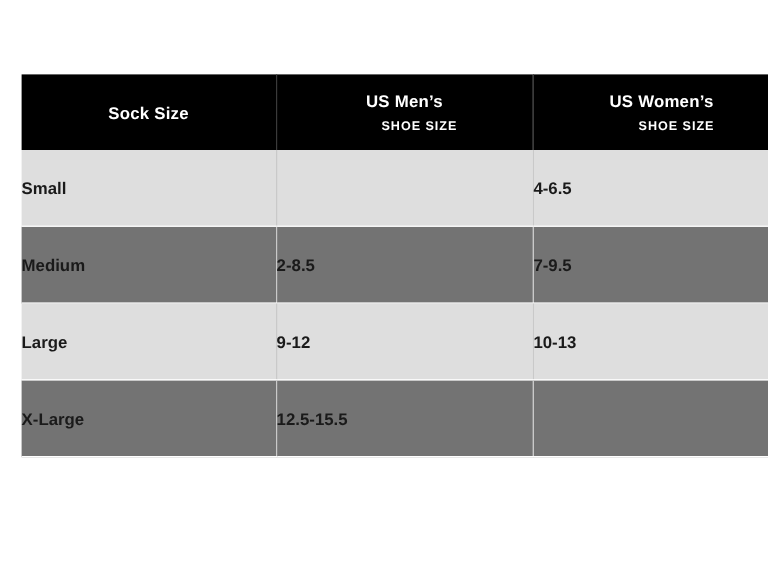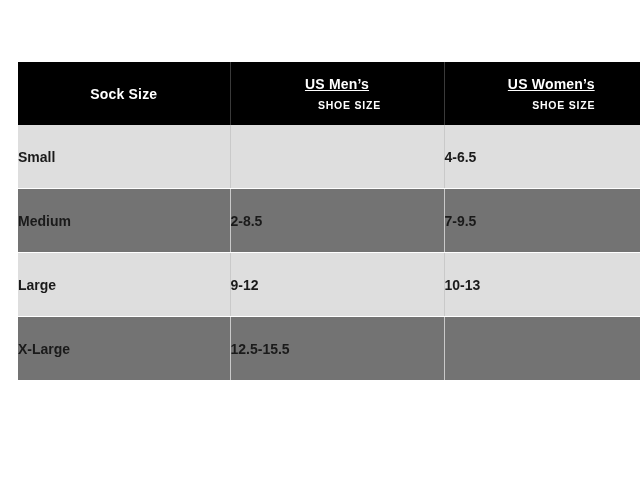--- a/index.html
+++ b/index.html
@@ -42,21 +42,20 @@
     border-right: 1px solid #3a3a3a;
   }
   thead th:last-child { border-right: none; }
 
   .hdr-main {
     display: block;
     font-size: 14px;
     font-weight: bold;
     letter-spacing: 0.2px;
     line-height: 1.2;
-    text-decoration: underline;
   }
   .hdr-sub {
     display: block;
     font-size: 10.5px;
     font-weight: bold;
     letter-spacing: 0.8px;
     margin-top: 6px;
     line-height: 1.2;
     margin-left: 25px;
   }

